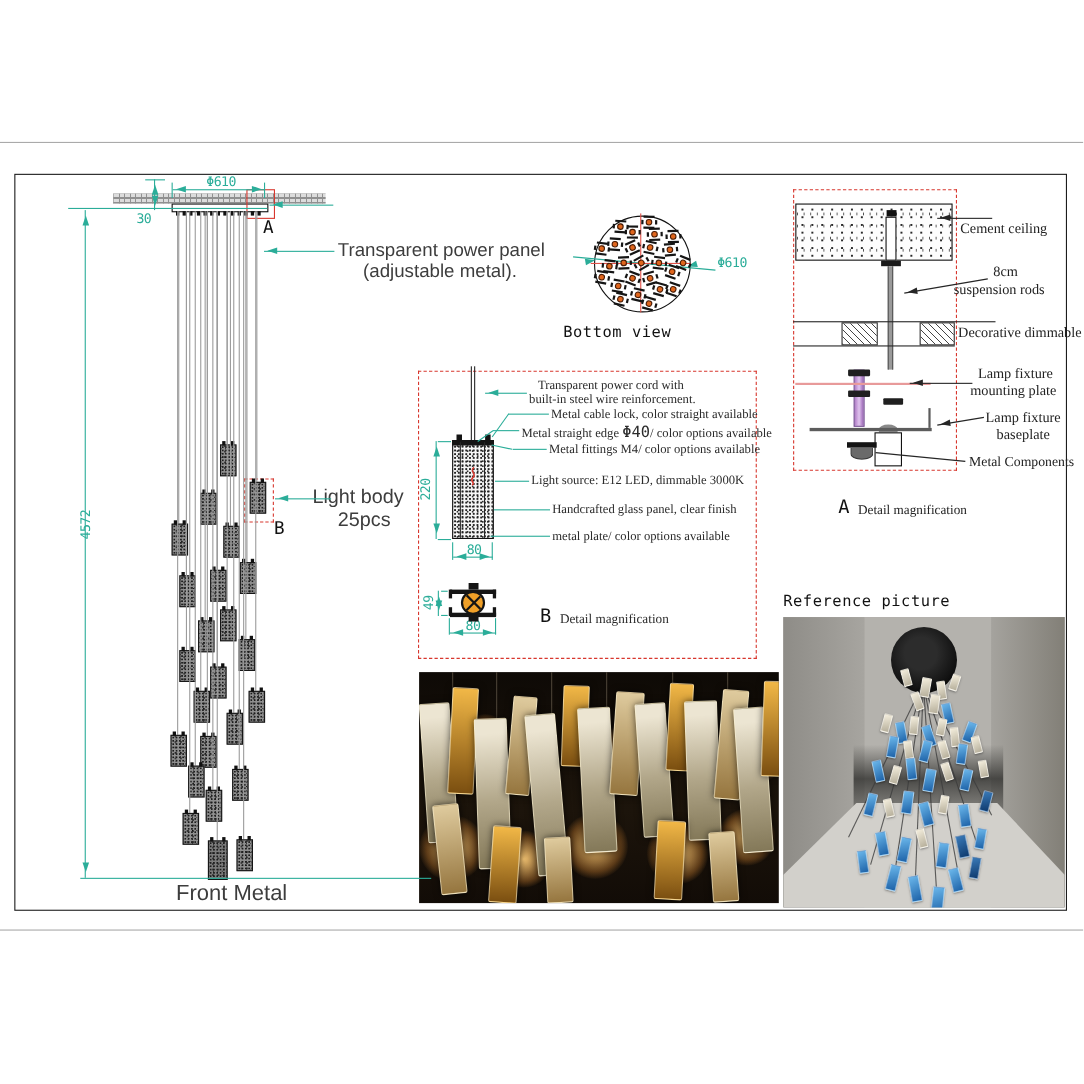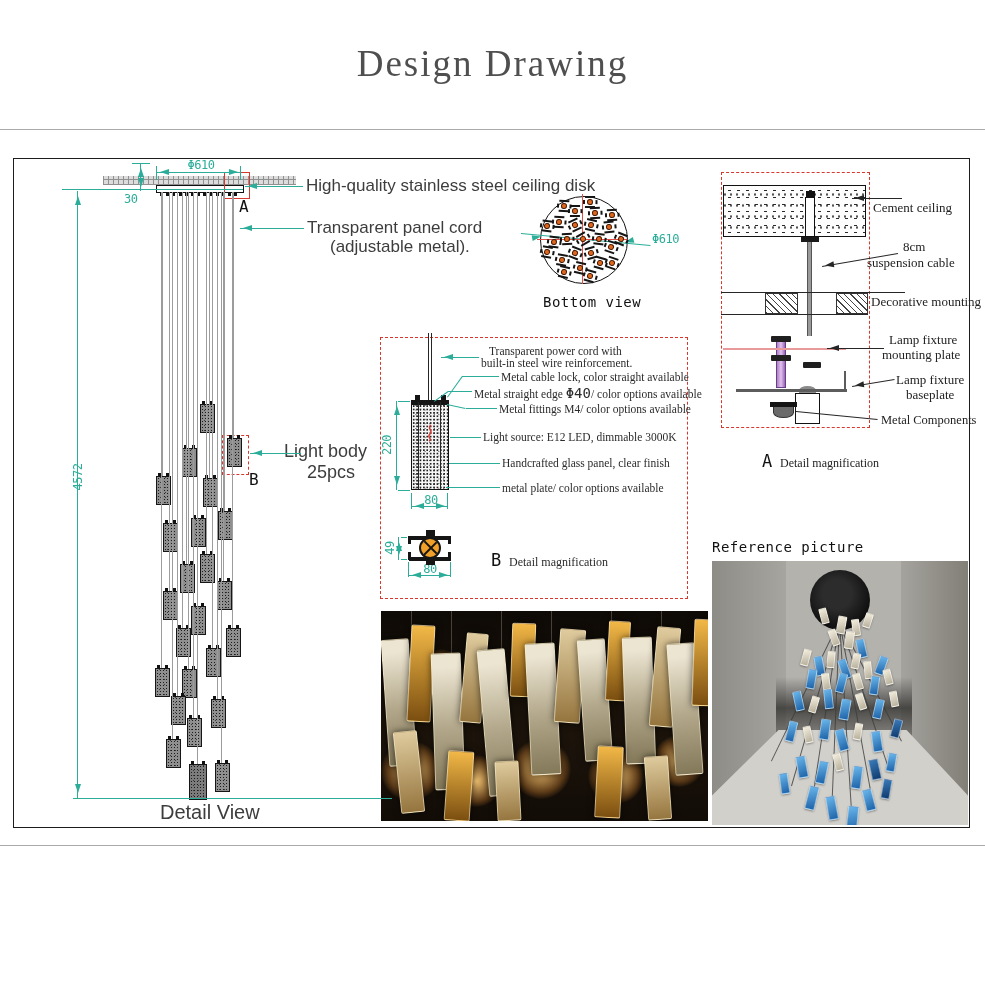--- a/index.html
+++ b/index.html
@@ -116,44 +116,42 @@
   .glow{position:absolute;border-radius:50%;background:radial-gradient(circle,rgba(255,205,120,.95),rgba(255,160,60,.3) 55%,transparent 72%);}
   .gp{position:absolute;border:1px solid rgba(250,240,210,.55);border-radius:2px;box-shadow:0 0 7px rgba(0,0,0,.65);}
   .gp-a{background:linear-gradient(178deg,#f2b847,#7a4e10);}
   .gp-g{background:linear-gradient(178deg,#ece5d2 10%,#b2a78a 55%,#837858);}
   .gp-c{background:linear-gradient(178deg,#dfcb9e,#95753e);}
 </style>
 </head>
 <body>
 
 <div class="page">
-  <div id="title" class="abs">Design Drawing</div>
   <div class="sep abs" style="top:129px"></div>
   <div class="sep abs" style="top:845px"></div>
   <div id="board" class="abs"></div>
 
   <div id="hatch" class="abs"></div>
   <div id="plate" class="abs"></div>
   <div id="boxA" class="abs"></div>
   <div class="abs tag" style="left:239px;top:197px">A</div>
   <div class="abs tealtxt" style="left:180px;top:158px;width:42px;text-align:center">Φ610</div>
   <div class="abs tealtxt" style="left:124px;top:192px">30</div>
   <div class="abs tealtxt vtxt" style="left:58px;top:470px;width:40px;text-align:center">4572</div>
-  <div class="abs lbl" style="left:306px;top:177px">High-quality stainless steel ceiling disk</div>
-  <div class="abs lbl" style="left:307px;top:219px">Transparent panel cord</div>
+  <div class="abs lbl" style="left:307px;top:219px">Transparent power panel</div>
   <div class="abs lbl" style="left:330px;top:238px">(adjustable metal).</div>
   <div id="boxB" class="abs"></div>
   <div class="abs tag" style="left:249px;top:470px">B</div>
   <div class="abs lbl" style="left:284px;top:442px;font-size:18px">Light body</div>
   <div class="abs lbl" style="left:307px;top:463px;font-size:18px">25pcs</div>
-  <div class="abs lbl" style="left:160px;top:801px;font-size:20px">Detail View</div>
+  <div class="abs lbl" style="left:160px;top:801px;font-size:20px">Front Metal</div>
 
   <div id="bvCircle" class="abs"></div>
   <div class="abs tealtxt" style="left:652px;top:232px">Φ610</div>
-  <div class="abs viewlbl" style="left:543px;top:294px">Bottom view</div>
+  <div class="abs viewlbl" style="left:512px;top:294px">Bottom view</div>
 
   <div id="dbBox" class="abs"></div>
   <div id="dbLamp" class="abs"></div>
   <div id="dbCap" class="abs"></div>
   <div class="dbnub abs" style="left:415px"></div>
   <div class="dbnub abs" style="left:441px"></div>
   <svg class="abs" style="left:425px;top:424px" width="10" height="18" viewBox="0 0 10 18">
     <path d="M6 1 C1 4, 9 7, 5 10 C1 13, 8 15, 4 17" stroke="#d8372e" stroke-width="1.4" fill="none"></path>
   </svg>
   <div class="abs tealtxt vtxt" style="left:372px;top:438px;width:30px;text-align:center">220</div>
@@ -196,22 +194,22 @@
   <div class="nut abs" style="top:336px"></div>
   <div class="nut abs" style="top:355px"></div>
   <div id="smallPiece" class="abs"></div>
   <div id="cylDome" class="abs"></div>
   <div id="cyl" class="abs"></div>
   <div id="domeBar" class="abs"></div>
   <div id="dome" class="abs"></div>
 
   <div class="abs annA" style="left:873px;top:200px">Cement ceiling</div>
   <div class="abs annA" style="left:903px;top:239px">8cm</div>
-  <div class="abs annA" style="left:867px;top:255px">suspension cable</div>
-  <div class="abs annA" style="left:871px;top:294px">Decorative mounting</div>
+  <div class="abs annA" style="left:867px;top:255px">suspension rods</div>
+  <div class="abs annA" style="left:871px;top:294px">Decorative dimmable</div>
   <div class="abs annA" style="left:889px;top:332px">Lamp fixture</div>
   <div class="abs annA" style="left:882px;top:347px">mounting plate</div>
   <div class="abs annA" style="left:896px;top:372px">Lamp fixture</div>
   <div class="abs annA" style="left:906px;top:387px">baseplate</div>
   <div class="abs annA" style="left:881px;top:413px;font-size:12.5px">Metal Components</div>
   <div class="abs tag" style="left:762px;top:451px;font-size:17px">A</div>
   <div class="abs annA" style="left:780px;top:456px;font-size:12px">Detail magnification</div>
 
   <div class="abs viewlbl" style="left:712px;top:539px">Reference picture</div>
   <div id="refPhoto" class="abs">

